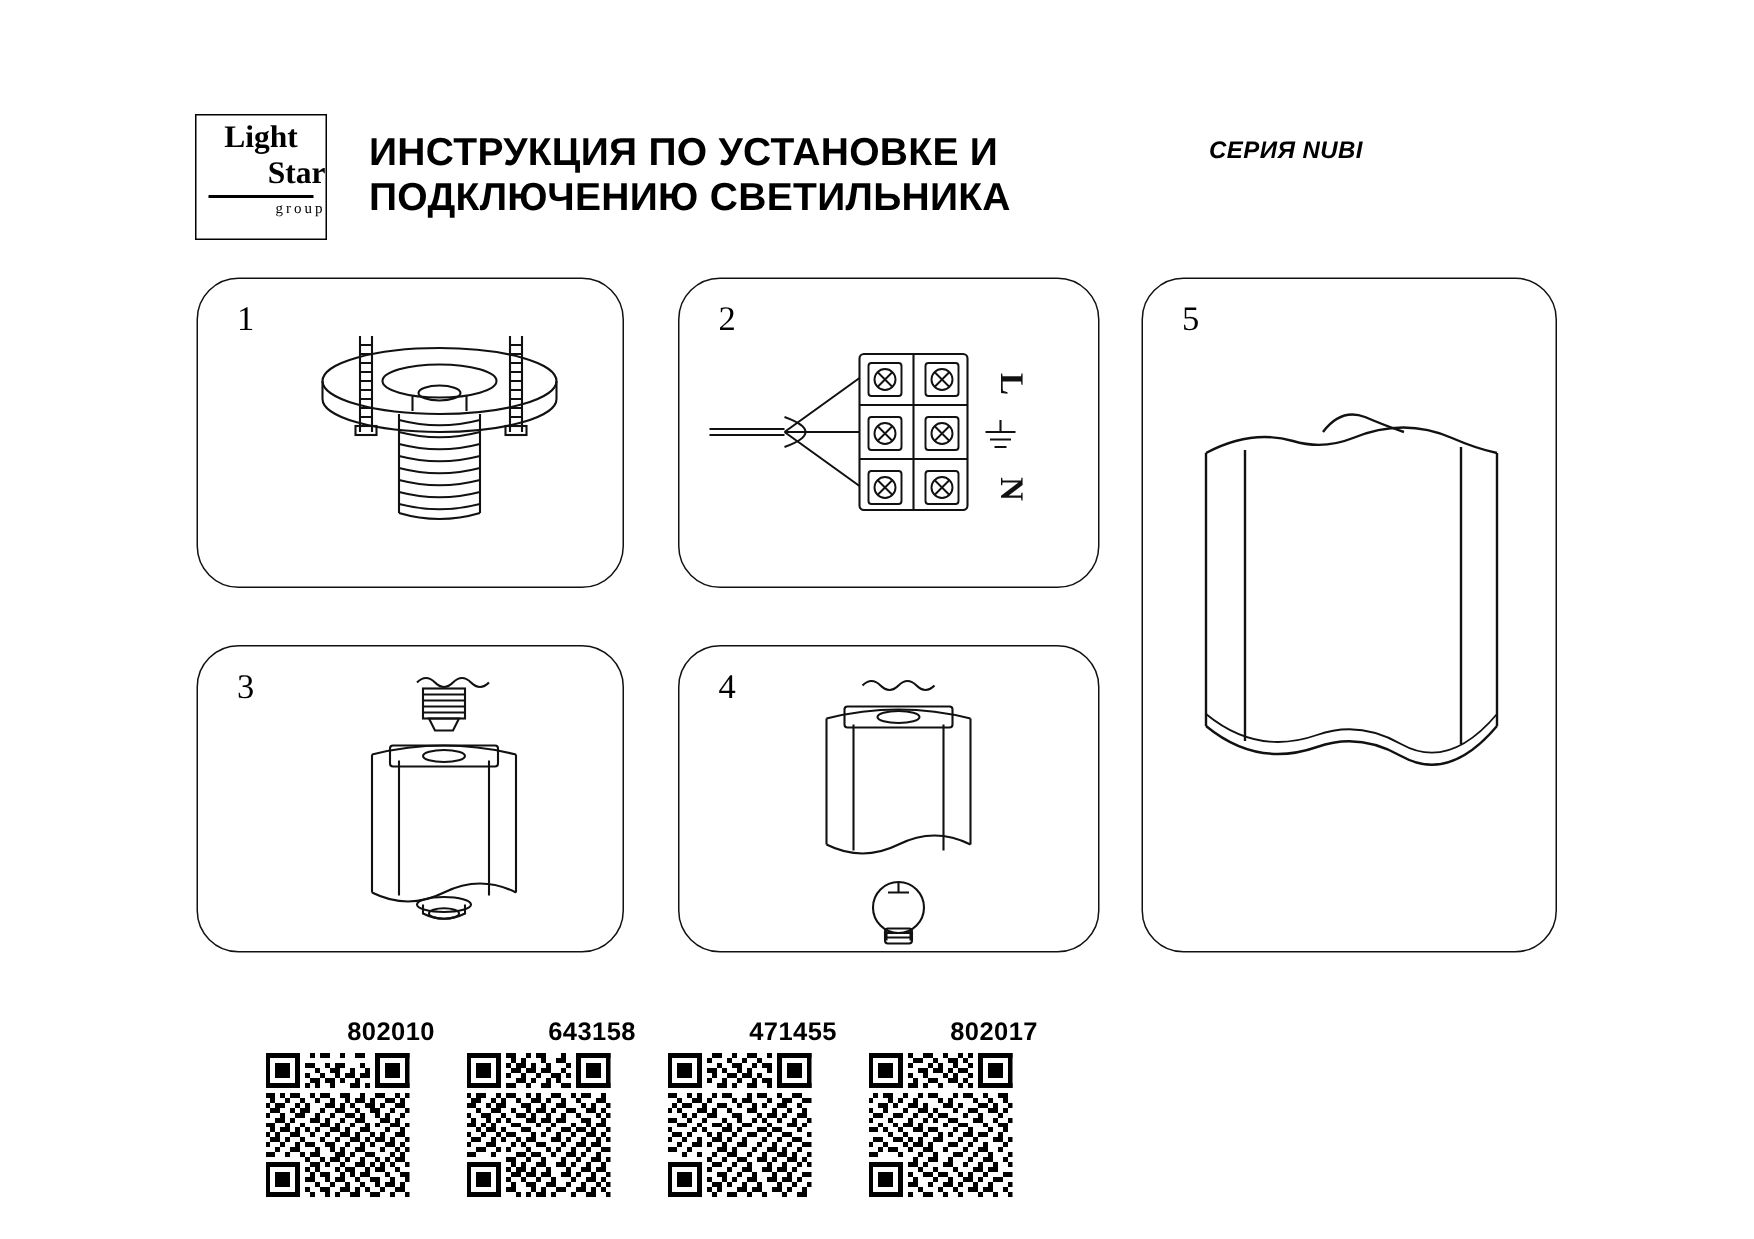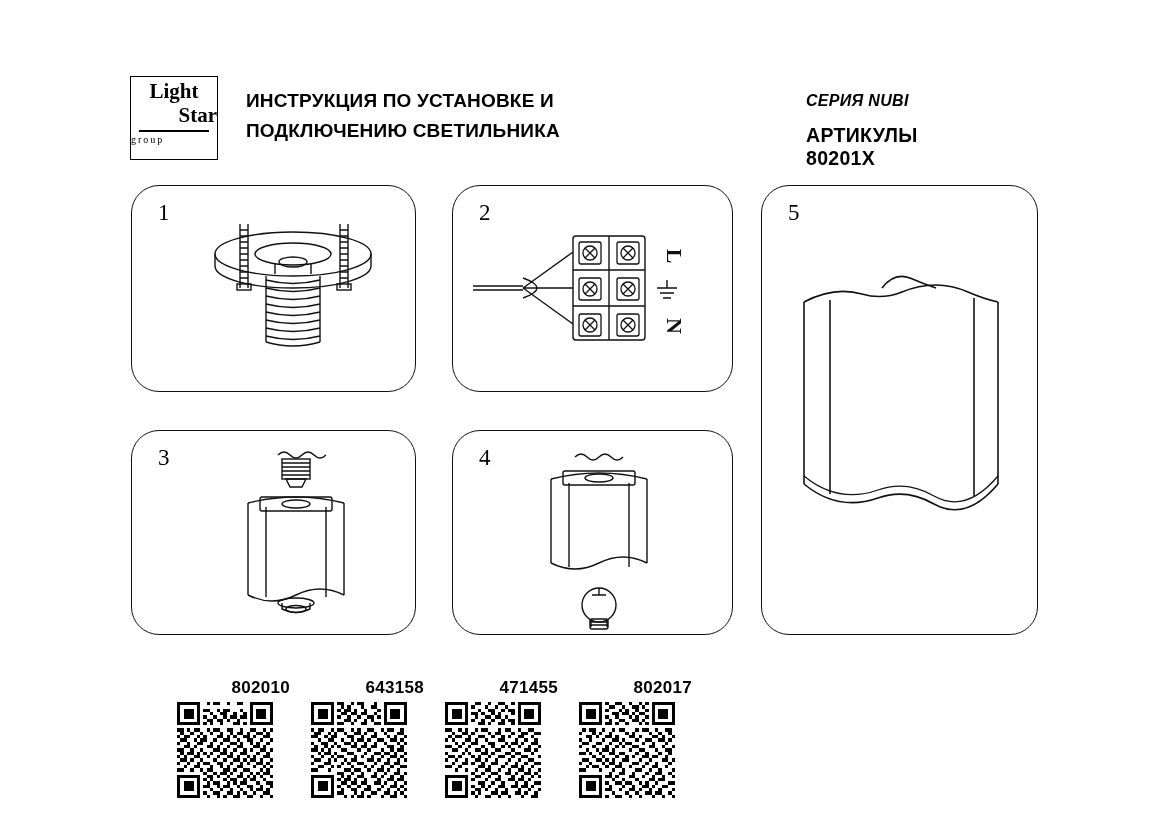--- a/index.html
+++ b/index.html
@@ -59,31 +59,31 @@
     position: absolute;
     left: 8px; top: 53px;
     width: 70px;
     height: 1.5px;
     background: #000;
   }
   .logo-group {
     position: absolute;
     left: 0; top: 57px;
     width: 86px;
-    text-align: left;
+    text-align: right;
     font-family: "Liberation Serif", serif;
     font-size: 10px;
     letter-spacing: 2px;
   }
   .title {
     position: absolute;
     left: 246px;
     top: 62px;
     width: 470px;
-    font-size: 19px;
+    font-size: 26px;
     font-weight: bold;
     line-height: 30px;
     letter-spacing: 0.2px;
   }
   .series {
     position: absolute;
     left: 806px;
     top: 68px;
     font-size: 16px;
     font-weight: bold;
@@ -149,21 +149,20 @@
 
   <div class="logo-box">
     <div class="logo-light">Light</div>
     <div class="logo-star">Star</div>
     <div class="logo-rule"></div>
     <div class="logo-group">group</div>
   </div>
 
   <div class="title">ИНСТРУКЦИЯ ПО УСТАНОВКЕ И ПОДКЛЮЧЕНИЮ СВЕТИЛЬНИКА</div>
   <div class="series">СЕРИЯ NUBI</div>
-  <div class="article">АРТИКУЛЫ 80201X</div>
 </div>
 
 <div class="panel" id="panel-1">
   <div class="panel-num">1</div>
   <svg class="fig" style="left:48px; top:28px;" width="230" height="160" viewBox="0 0 230 160">
     <g fill="none" stroke="#111" stroke-width="1.4">
 
       <ellipse cx="113" cy="40" rx="78" ry="22"></ellipse>
       <path d="M35 40 L35 52 A78 22 0 0 0 191 52 L191 40"></path>
       <ellipse cx="113" cy="40" rx="38" ry="11"></ellipse>

